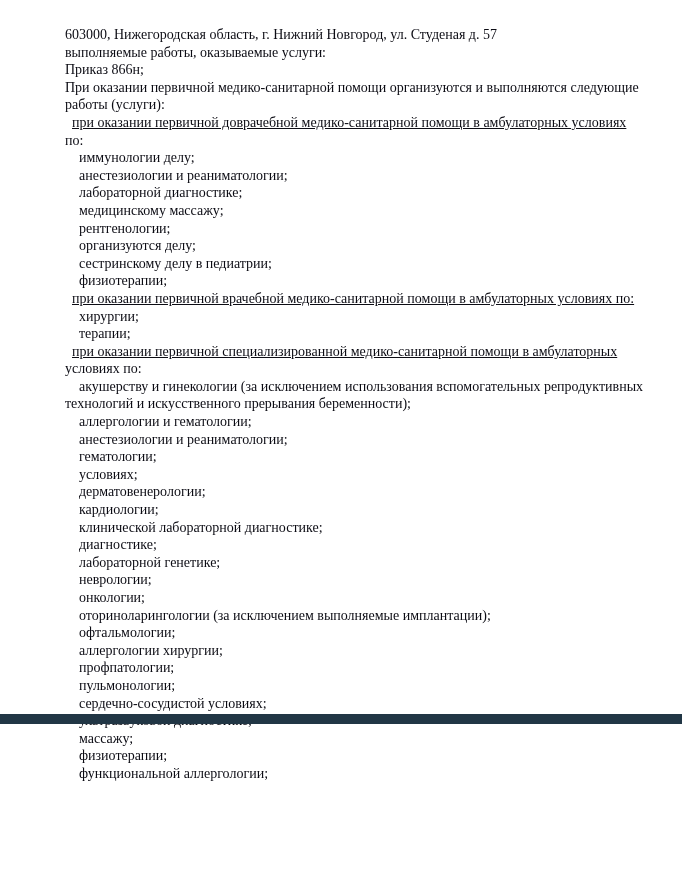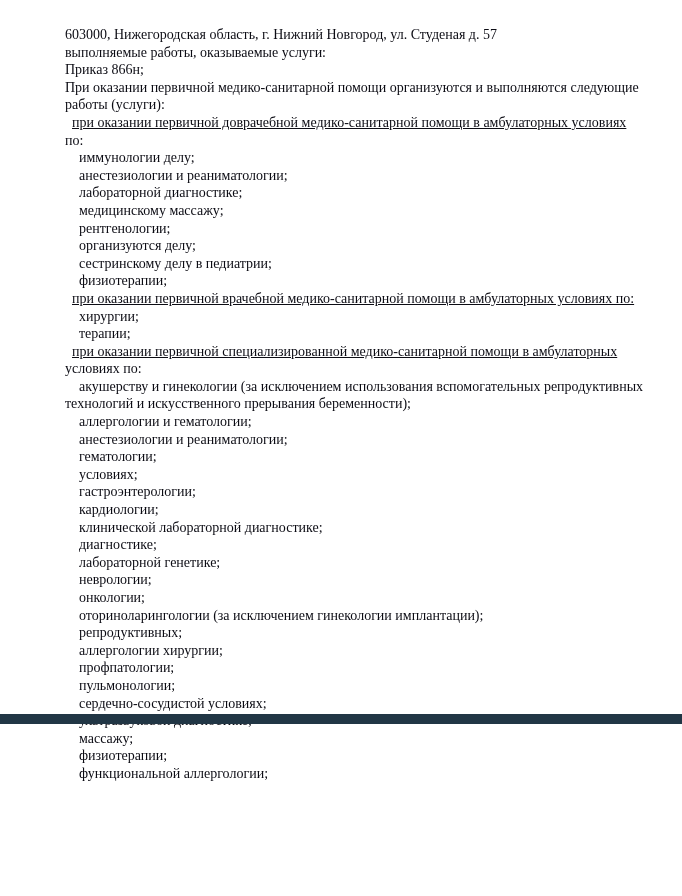--- a/index.html
+++ b/index.html
@@ -71,29 +71,29 @@
       <div class="line ind-2">хирургии;</div>
       <div class="line ind-2">терапии;</div>
       <div class="line ind-1">при оказании первичной специализированной медико-санитарной помощи в амбулаторных</div>
       <div class="line ind-0">условиях по:</div>
       <div class="line ind-2">акушерству и гинекологии (за исключением использования вспомогательных репродуктивных</div>
       <div class="line ind-0">технологий и искусственного прерывания беременности);</div>
       <div class="line ind-2">аллергологии и гематологии;</div>
       <div class="line ind-2">анестезиологии и реаниматологии;</div>
       <div class="line ind-2">гематологии;</div>
       <div class="line ind-2">условиях;</div>
-      <div class="line ind-2">гастроэнтерологии;</div>
+      <div class="line ind-2">дерматовенерологии;</div>
       <div class="line ind-2">кардиологии;</div>
       <div class="line ind-2">клинической лабораторной диагностике;</div>
       <div class="line ind-2">диагностике;</div>
       <div class="line ind-2">лабораторной генетике;</div>
       <div class="line ind-2">неврологии;</div>
       <div class="line ind-2">онкологии;</div>
-      <div class="line ind-2">оториноларингологии (за исключением гинекологии имплантации);</div>
-      <div class="line ind-2">репродуктивных;</div>
+      <div class="line ind-2">оториноларингологии (за исключением выполняемые имплантации);</div>
+      <div class="line ind-2">офтальмологии;</div>
       <div class="line ind-2">аллергологии хирургии;</div>
       <div class="line ind-2">профпатологии;</div>
       <div class="line ind-2">пульмонологии;</div>
       <div class="line ind-2">сердечно-сосудистой условиях;</div>
       <div class="line ind-2">ультразвуковой диагностике;</div>
       <div class="line ind-2">массажу;</div>
       <div class="line ind-2">физиотерапии;</div>
       <div class="line ind-2">функциональной аллергологии;</div>
     </div>
   <div class="footer-bar"></div>

